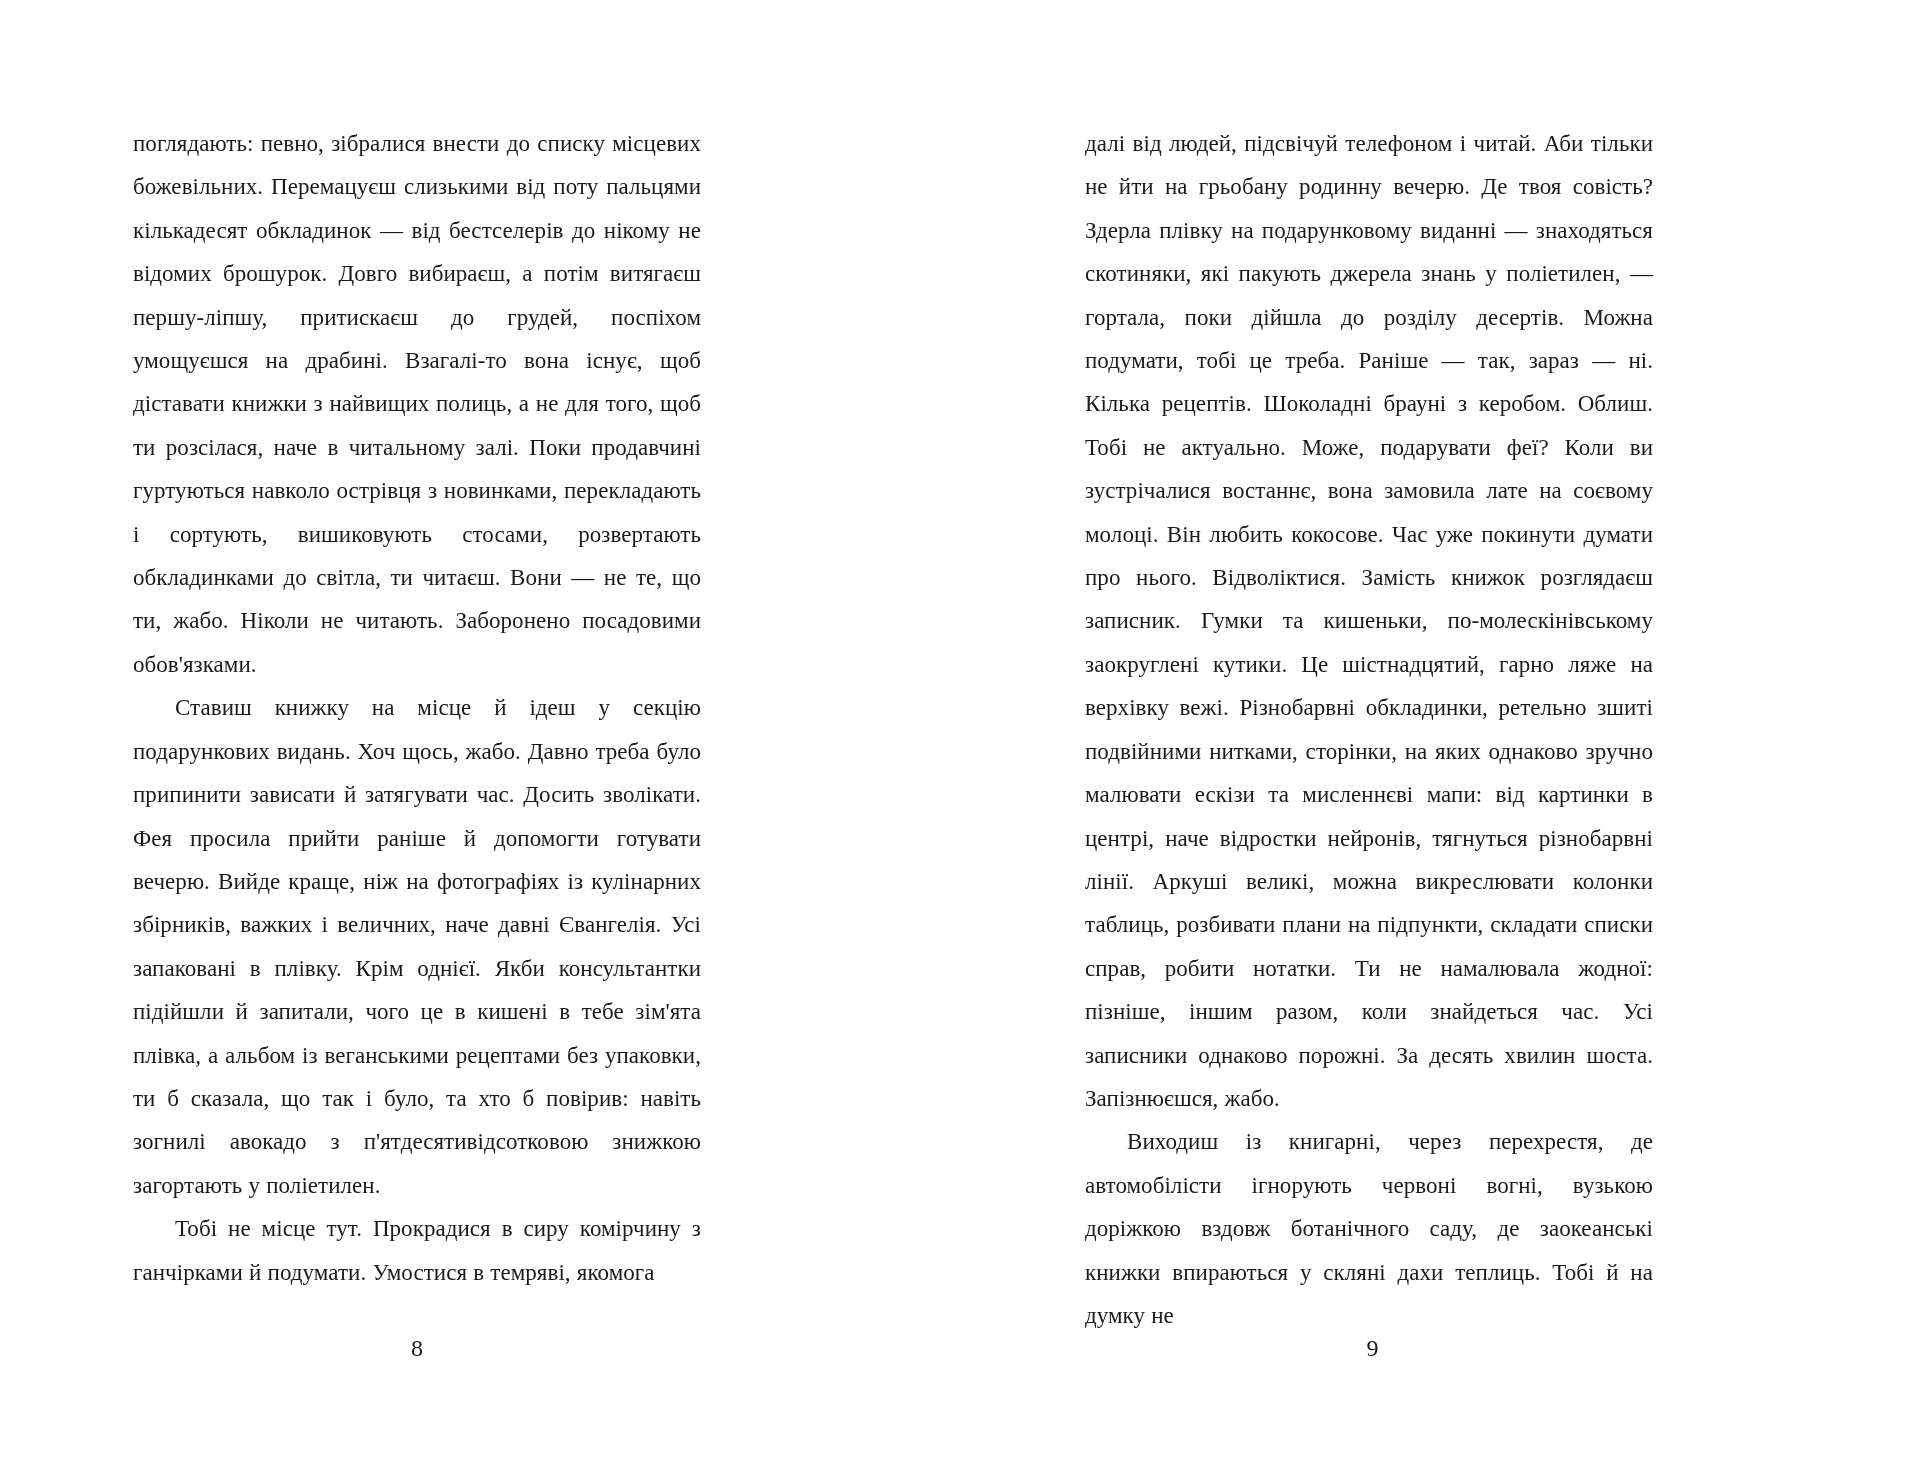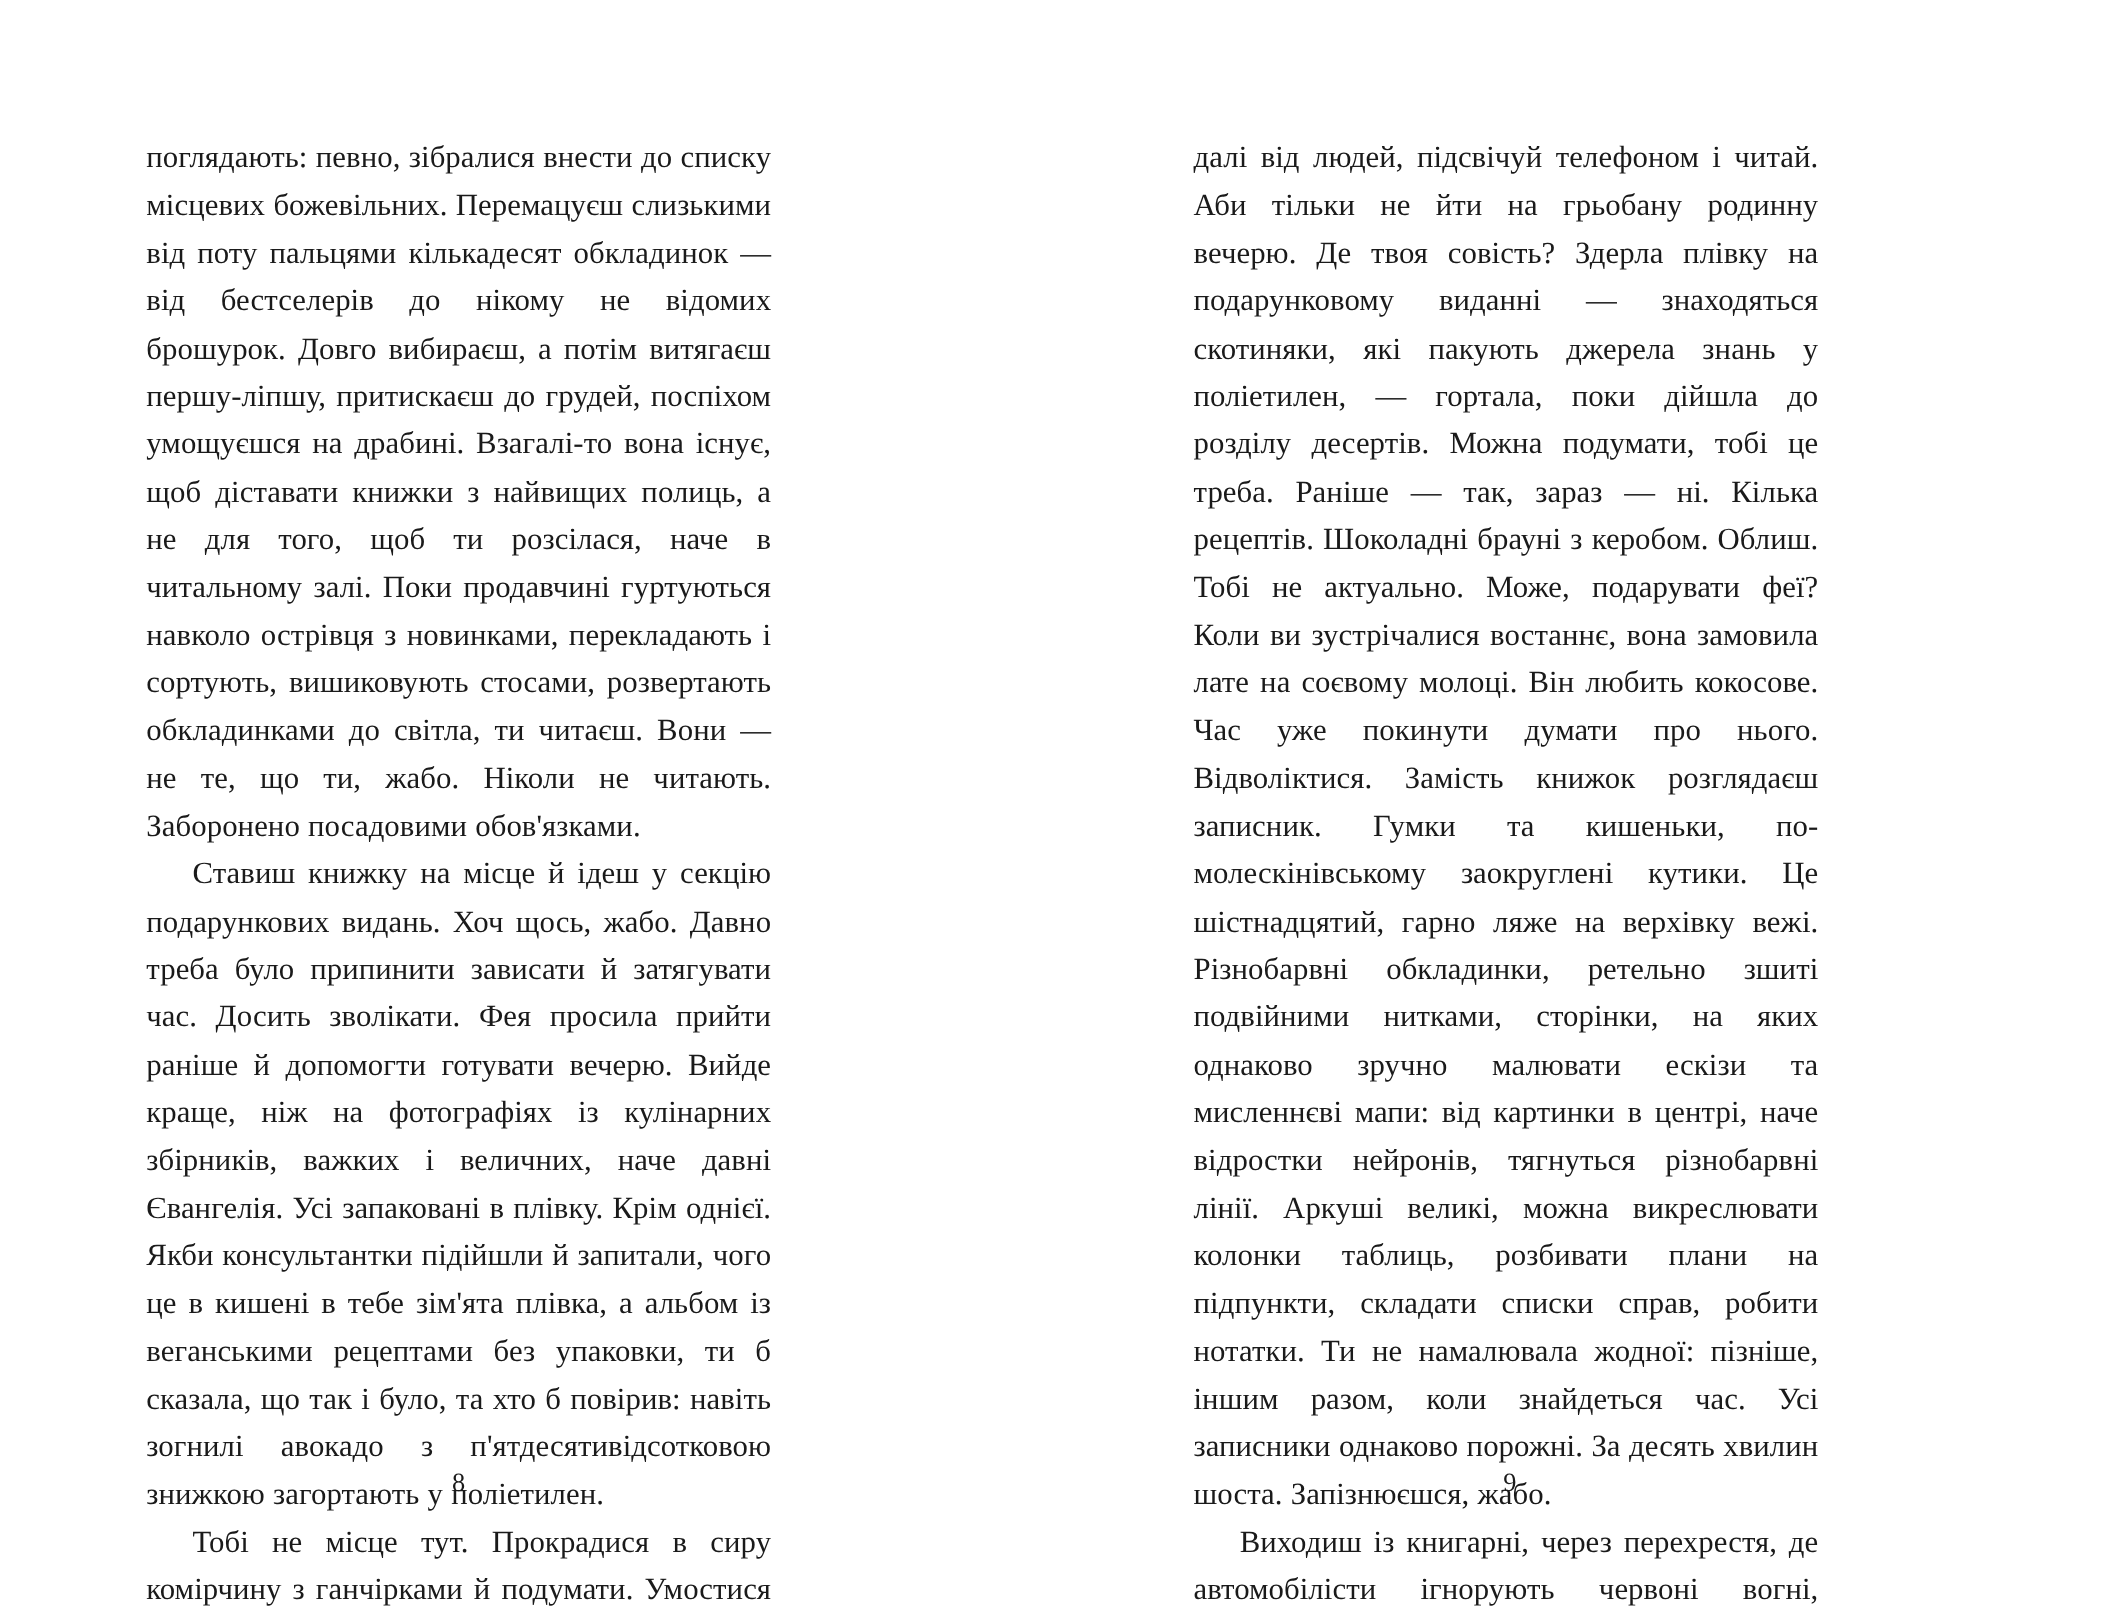--- a/index.html
+++ b/index.html
@@ -41,21 +41,21 @@
   }
 
   .textblock {
     width: 568px;
   }
 
   .para {
     margin: 0;
     text-align: justify;
     text-justify: inter-word;
-    font-size: 28px;
+    font-size: 23px;
     line-height: 43.4px;
     letter-spacing: 0.05px;
     word-spacing: 0.4px;
     text-indent: 0;
     hyphens: none;
     -webkit-hyphens: none;
   }
 
   .para + .para {
     text-indent: 42px;
@@ -95,18 +95,18 @@
       <p class="para">поглядають: певно, зібралися внести до списку місцевих божевільних. Перемацуєш слизькими від поту пальцями кількадесят обкладинок — від бестселерів до нікому не відомих брошурок. Довго вибираєш, а потім витягаєш першу-ліпшу, притискаєш до грудей, поспіхом умощуєшся на драбині. Взагалі-то вона існує, щоб діставати книжки з найвищих полиць, а не для того, щоб ти розсілася, наче в читальному залі. Поки продавчині гуртуються навколо острівця з новинками, перекладають і сортують, вишиковують стосами, розвертають обкладинками до світла, ти читаєш. Вони — не те, що ти, жабо. Ніколи не читають. Заборонено посадовими обов'язками.</p>
       <p class="para">Ставиш книжку на місце й ідеш у секцію подарункових видань. Хоч щось, жабо. Давно треба було припинити зависати й затягувати час. Досить зволікати. Фея просила прийти раніше й допомогти готувати вечерю. Вийде краще, ніж на фотографіях із кулінарних збірників, важких і величних, наче давні Євангелія. Усі запаковані в плівку. Крім однієї. Якби консультантки підійшли й запитали, чого це в кишені в тебе зім'ята плівка, а альбом із веганськими рецептами без упаковки, ти б сказала, що так і було, та хто б повірив: навіть зогнилі авокадо з п'ятдесятивідсотковою знижкою загортають у поліетилен.</p>
       <p class="para">Тобі не місце тут. Прокрадися в сиру комірчину з ганчірками й подумати. Умостися в темряві, якомога</p>
     </div>
     <div class="folio folio-left">8</div>
   </div>
 
   <div class="page page-right">
     <div class="textblock">
       <p class="para cont">далі від людей, підсвічуй телефоном і читай. Аби тільки не йти на грьобану родинну вечерю. Де твоя совість? Здерла плівку на подарунковому виданні — знаходяться скотиняки, які пакують джерела знань у поліетилен, — гортала, поки дійшла до розділу десертів. Можна подумати, тобі це треба. Раніше — так, зараз — ні. Кілька рецептів. Шоколадні брауні з керобом. Облиш. Тобі не актуально. Може, подарувати феї? Коли ви зустрічалися востаннє, вона замовила лате на соєвому молоці. Він любить кокосове. Час уже покинути думати про нього. Відволіктися. Замість книжок розглядаєш записник. Гумки та кишеньки, по-молескінівському заокруглені кутики. Це шістнадцятий, гарно ляже на верхівку вежі. Різнобарвні обкладинки, ретельно зшиті подвійними нитками, сторінки, на яких однаково зручно малювати ескізи та мисленнєві мапи: від картинки в центрі, наче відростки нейронів, тягнуться різнобарвні лінії. Аркуші великі, можна викреслювати колонки таблиць, розбивати плани на підпункти, складати списки справ, робити нотатки. Ти не намалювала жодної: пізніше, іншим разом, коли знайдеться час. Усі записники однаково порожні. За десять хвилин шоста. Запізнюєшся, жабо.</p>
-      <p class="para">Виходиш із книгарні, через перехрестя, де автомобілісти ігнорують червоні вогні, вузькою доріжкою вздовж ботанічного саду, де заокеанські рослини заокеанські у скляні дахи теплиць. Тобі й на думку не</p>
+      <p class="para">Виходиш із книгарні, через перехрестя, де автомобілісти ігнорують червоні вогні, вузькою доріжкою вздовж ботанічного саду, де заокеанські книжки впираються у скляні дахи теплиць. Тобі й на думку не</p>
     </div>
     <div class="folio folio-right">9</div>
   </div>
 
 </div>
 
 </body></html>

